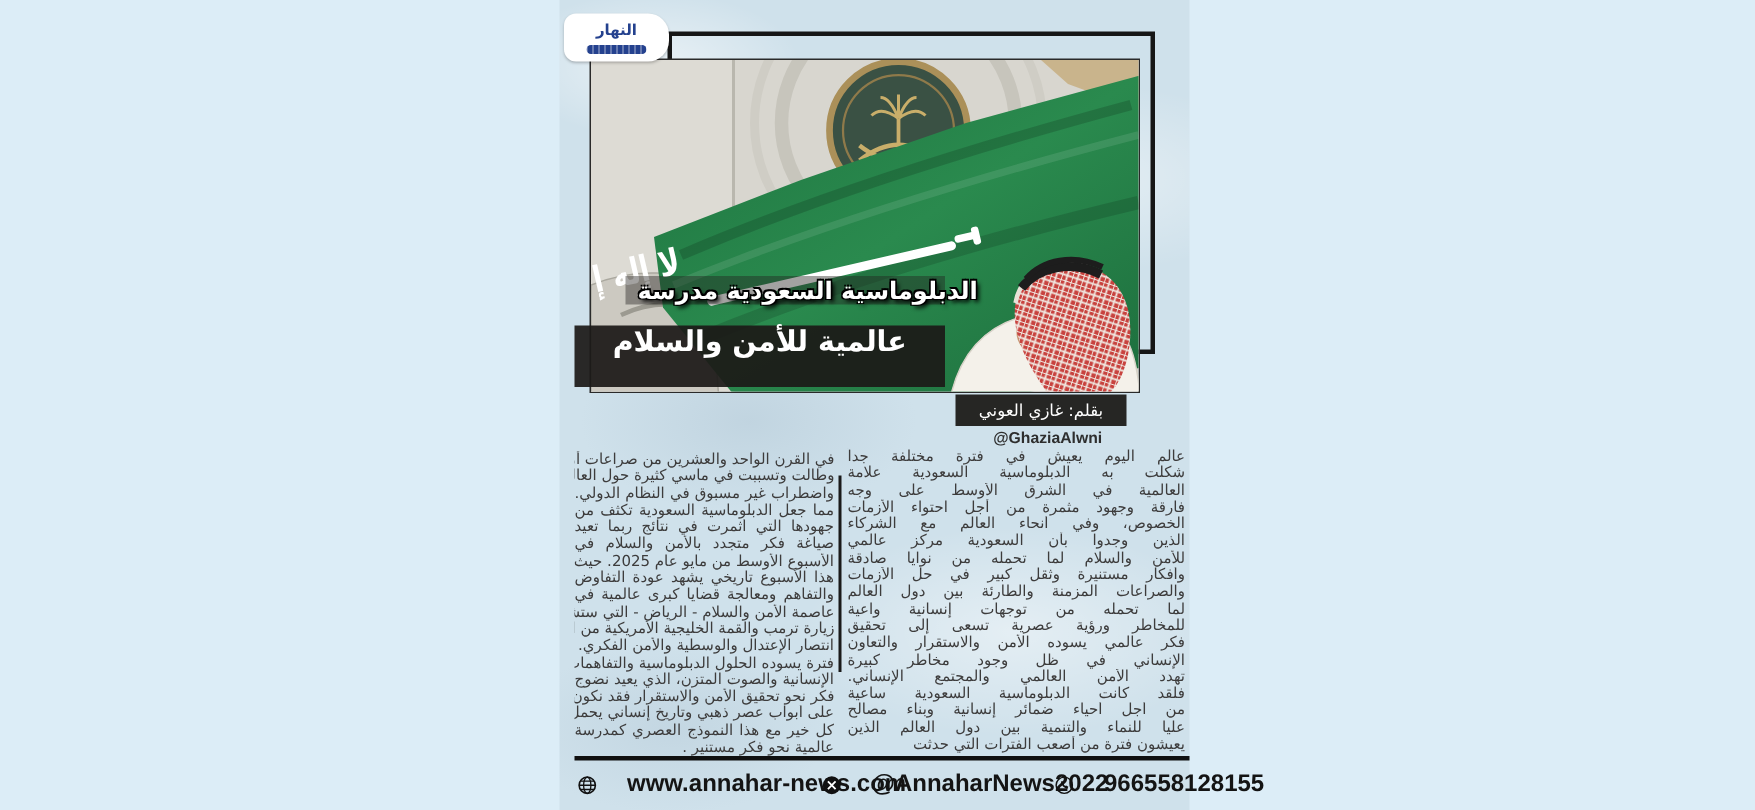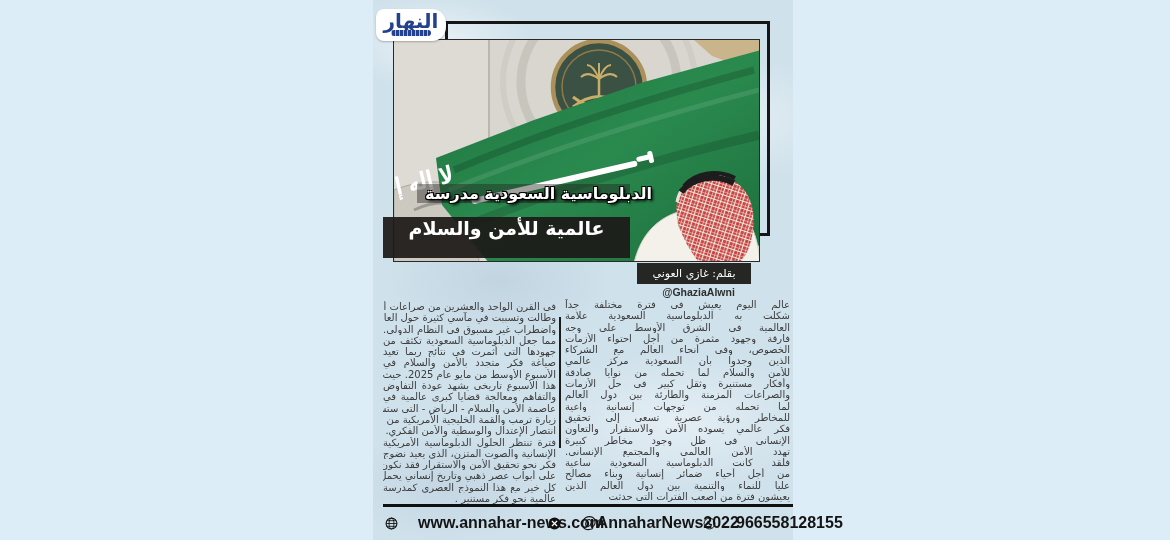--- a/index.html
+++ b/index.html
@@ -14,21 +14,21 @@
       radial-gradient(160px 90px at 30% 52%, rgba(176,197,211,.45), rgba(176,197,211,0) 70%),
       radial-gradient(200px 100px at 72% 78%, rgba(255,255,255,.45), rgba(255,255,255,0) 70%),
       radial-gradient(150px 80px at 18% 90%, rgba(176,197,211,.38), rgba(176,197,211,0) 70%);
   }
   .card *{box-sizing:border-box;}
 
   
   .logo{position:absolute;left:3px;top:9px;width:70px;height:32px;background:#fff;
         border-radius:8px 14px 14px 8px;box-shadow:0 1px 2px rgba(0,0,0,.25);
         display:flex;flex-direction:column;align-items:center;justify-content:center;z-index:6;}
-  .logo-text{color:#24418e;font-weight:bold;font-size:20px;line-height:14px;direction:rtl;}
+  .logo-text{color:#24418e;font-weight:bold;font-size:10px;line-height:14px;direction:rtl;}
   .logo-bar{width:40px;height:6px;background:#24418e;border-radius:3px;margin-top:2px;
             background-image:linear-gradient(90deg,rgba(255,255,255,.6) 1px,transparent 1px);
             background-size:4px 6px;}
 
   
   .frame{position:absolute;left:72px;top:21px;width:325px;height:215px;border:3px solid #161616;z-index:1;}
 
   
   .photo{position:absolute;left:20px;top:39px;width:367px;height:223px;border:1px solid #2a2a2a;z-index:2;overflow:hidden;}
 
@@ -177,21 +177,21 @@
         <div class="body-line">واضطراب غير مسبوق في النظام الدولي.</div>
         <div class="body-line">مما جعل الدبلوماسية السعودية تكثف من</div>
         <div class="body-line">جهودها التي أثمرت في نتائج ربما تعيد</div>
         <div class="body-line">صياغة فكر متجدد بالأمن والسلام في</div>
         <div class="body-line">الأسبوع الأوسط من مايو عام 2025. حيث أن</div>
         <div class="body-line">هذا الأسبوع تاريخي يشهد عودة التفاوض</div>
         <div class="body-line">والتفاهم ومعالجة قضايا كبرى عالمية في</div>
         <div class="body-line">عاصمة الأمن والسلام - الرياض - التي ستشهد</div>
         <div class="body-line">زيارة ترمب والقمة الخليجية الأمريكية من أجل</div>
         <div class="body-line">انتصار الإعتدال والوسطية والأمن الفكري. في</div>
-        <div class="body-line">فترة تنتظر الحلول الدبلوماسية الأمريكية</div>
+        <div class="body-line">فترة يسوده الحلول الدبلوماسية والتفاهمات</div>
         <div class="body-line">الإنسانية والصوت المتزن، الذي يعيد نضوج</div>
         <div class="body-line">فكر نحو تحقيق الأمن والاستقرار فقد نكون</div>
         <div class="body-line">على أبواب عصر ذهبي وتاريخ إنساني يحمل</div>
         <div class="body-line">كل خير مع هذا النموذج العصري كمدرسة</div>
         <div class="body-line last">عالمية نحو فكر مستنير .</div>
       </div>
 
     <div class="footer-line"></div>
 
     <div class="footer-item fi-web">

